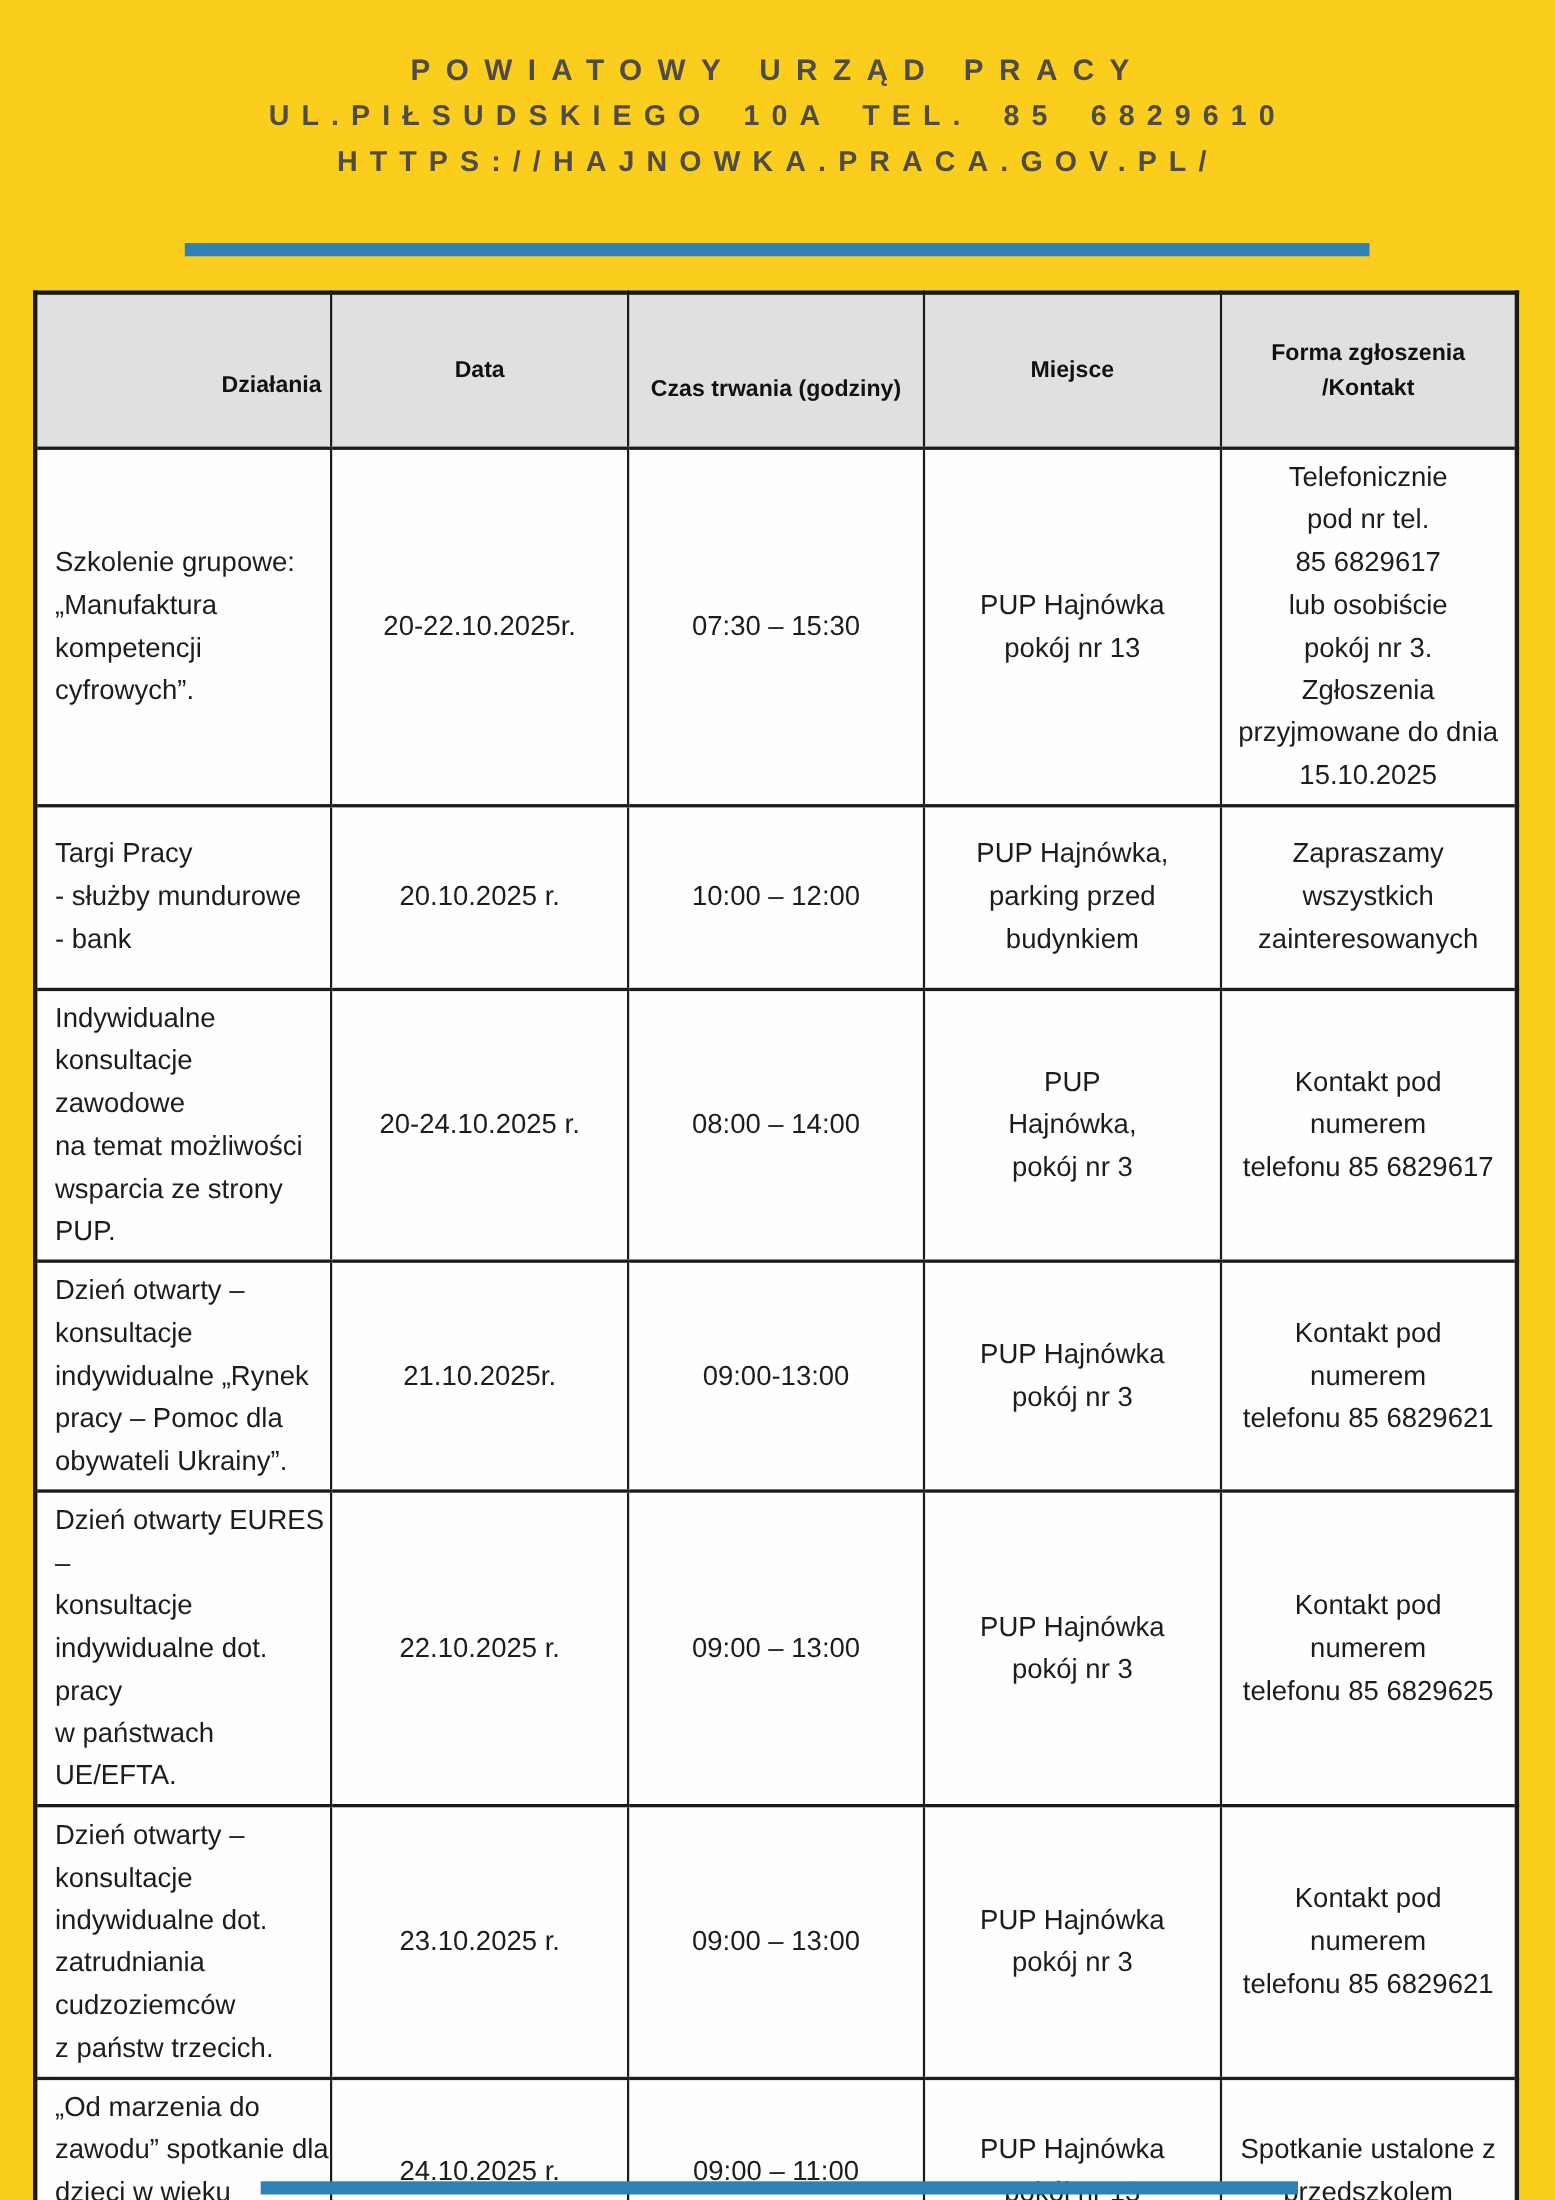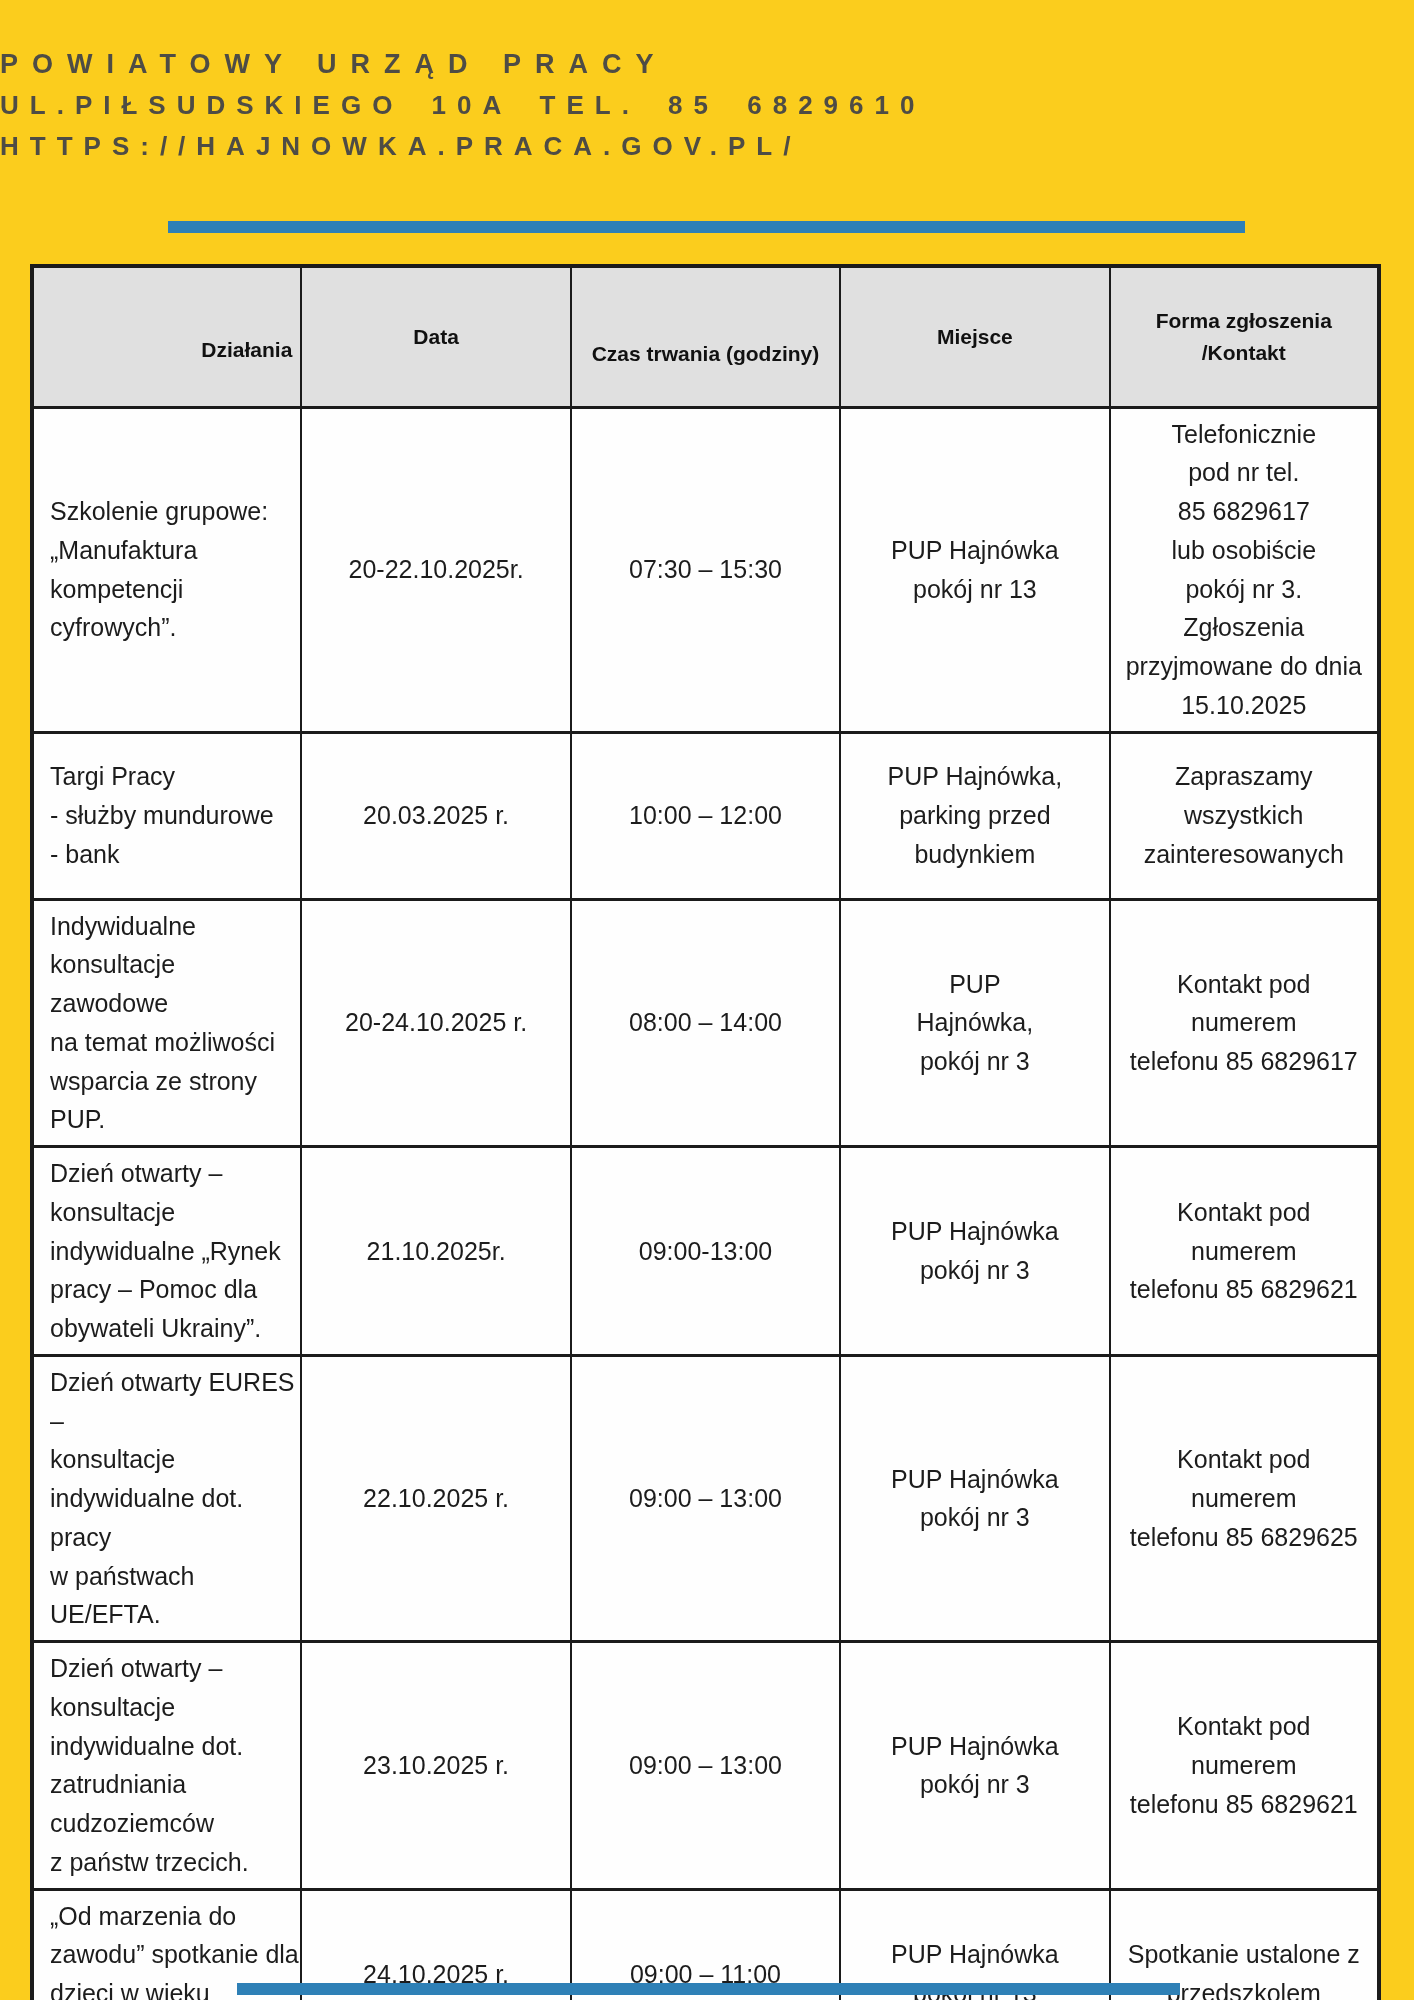--- a/index.html
+++ b/index.html
@@ -10,20 +10,21 @@
     background: #FBCD1D;
     font-family: "Liberation Sans", sans-serif;
     overflow: hidden;
   }
   
   .flyer-header {
     position: absolute;
     top: 44px;
     left: 0;
     right: 0;
+    text-align: center;
     color: #4E4C45;
     font-weight: bold;
   }
   .hline {
     line-height: 41px;
     white-space: nowrap;
   }
   .hline-1, .hline-2 { font-size: 27px; letter-spacing: 14px; }
   .hline-3, .hline-4 { font-size: 26px; letter-spacing: 11px; word-spacing: 10px; }
   .accent-line {
@@ -130,21 +131,21 @@
 lub osobiście
 pokój nr 3.
 Zgłoszenia
 przyjmowane do dnia
 15.10.2025</td>
       </tr>
       <tr style="height:167px">
         <td class="c-dzialania">Targi Pracy
 - służby mundurowe
 - bank</td>
-        <td>20.03.2025 r.</td>
+        <td>20.10.2025 r.</td>
         <td>10:00 – 12:00</td>
         <td>PUP Hajnówka,
 parking przed
 budynkiem</td>
         <td>Zapraszamy wszystkich
 zainteresowanych</td>
       </tr>
       <tr style="height:185px">
         <td class="c-dzialania">Indywidualne
 konsultacje zawodowe

